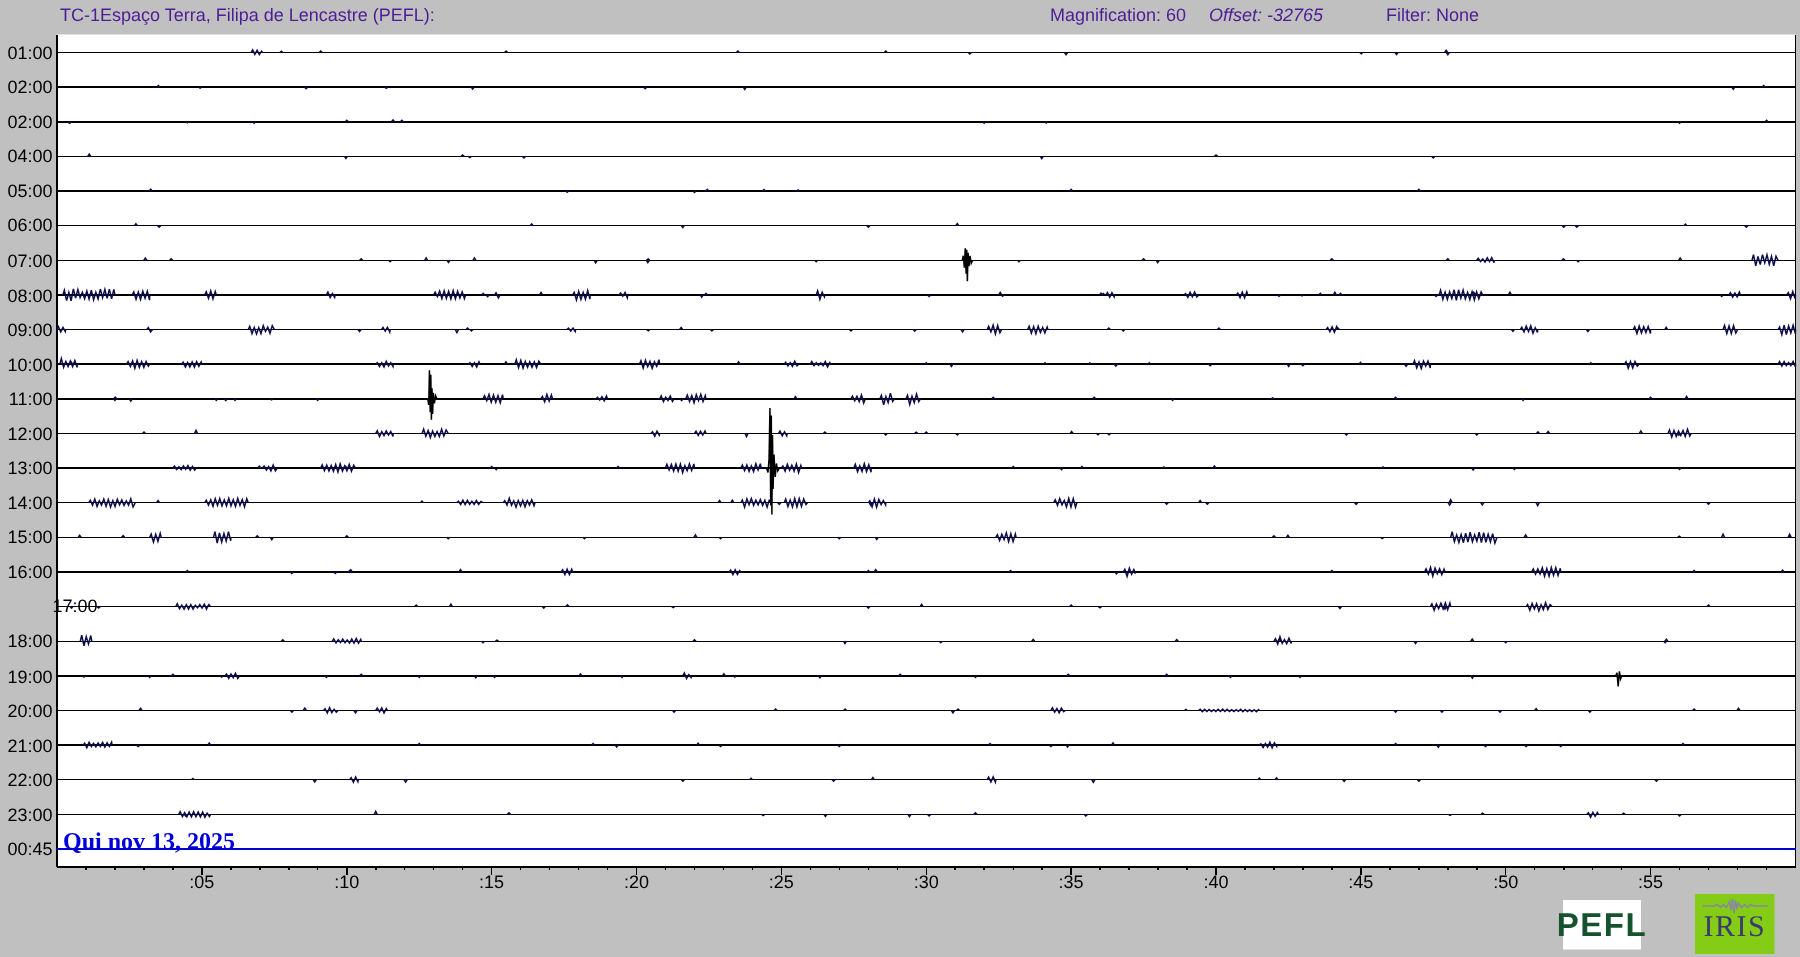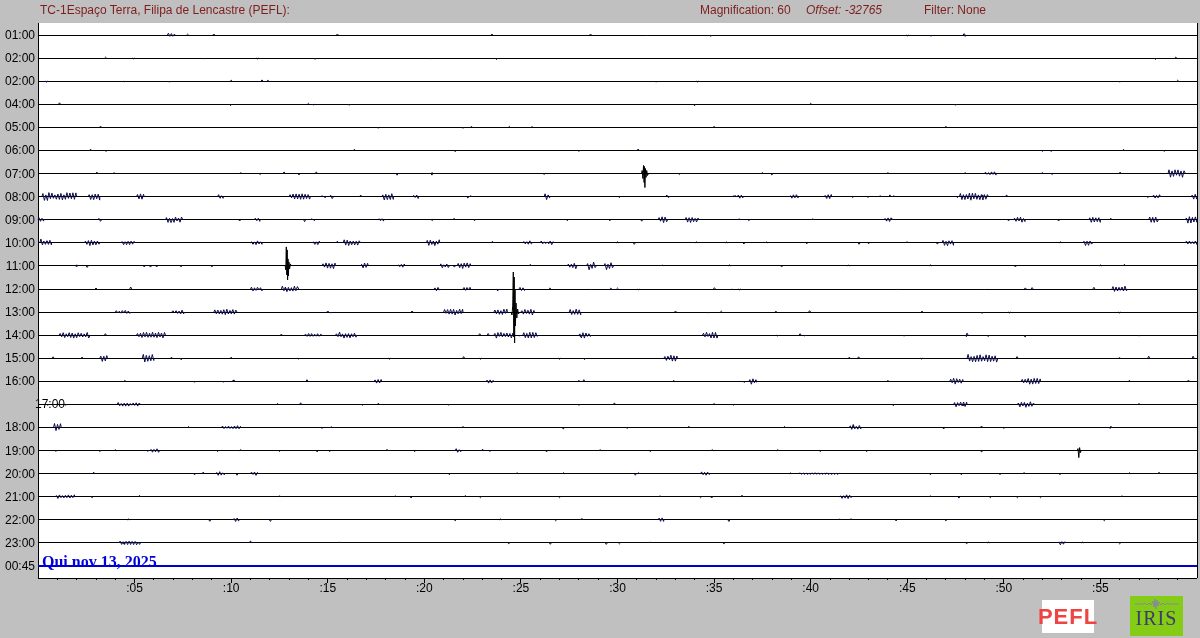--- a/index.html
+++ b/index.html
@@ -1,41 +1,41 @@
 <!DOCTYPE html>
 <html><head>
 <meta charset="utf-8">
 <style>
   html,body{margin:0;padding:0;}
   .screen{
     position:relative;width:1200px;height:638px;background:#c0c0c0;
     font-family:"Liberation Sans",sans-serif;overflow:hidden;
   }
-  .title-bar{position:absolute;top:3px;left:0;width:100%;height:16px;font-size:12px;color:#7f1d1d;}
+  .title-bar{position:absolute;top:3px;left:0;width:100%;height:16px;font-size:12px;color:#4c1d95;}
   .title-bar span{position:absolute;top:0;white-space:pre;}
   .t-station-id{left:40px;}
   .t-station-desc{left:230px;}
   .t-mag{left:700px;}
   .t-off{left:806px;font-style:italic;}
   .t-fil{left:924px;}
   .plot-area{position:absolute;left:0;top:0;width:1200px;height:638px;}
   .hour-labels div{
     position:absolute;left:0;width:35px;text-align:right;font-size:12px;color:#000000;height:14px;line-height:14px;
   }
   .minute-labels div{
     position:absolute;width:30px;text-align:center;font-size:12px;color:#000;height:14px;line-height:14px;top:581px;
   }
   .date-label{
     position:absolute;left:42px;top:553px;font-family:"Liberation Serif",serif;
     font-weight:bold;font-size:16px;color:#0000dd;white-space:pre;
   }
   .pefl-logo{
     position:absolute;left:1042px;top:600px;width:52px;height:33px;background:#ffffff;
     display:flex;align-items:center;justify-content:center;
-    font-weight:bold;font-size:22px;color:#ef4444;letter-spacing:1px;
+    font-weight:bold;font-size:22px;color:#14532d;letter-spacing:1px;
   }
   .iris-logo{
     position:absolute;left:1130px;top:596px;width:53px;height:40px;background:#84cc16;
     display:flex;flex-direction:column;align-items:center;justify-content:flex-start;padding-top:3px;box-sizing:border-box;
   }
   .iris-text{
     font-family:"Liberation Serif",serif;font-size:20px;line-height:20px;color:#3b3b6e;letter-spacing:1px;margin-top:-1px;
   }
 </style>
 </head>

